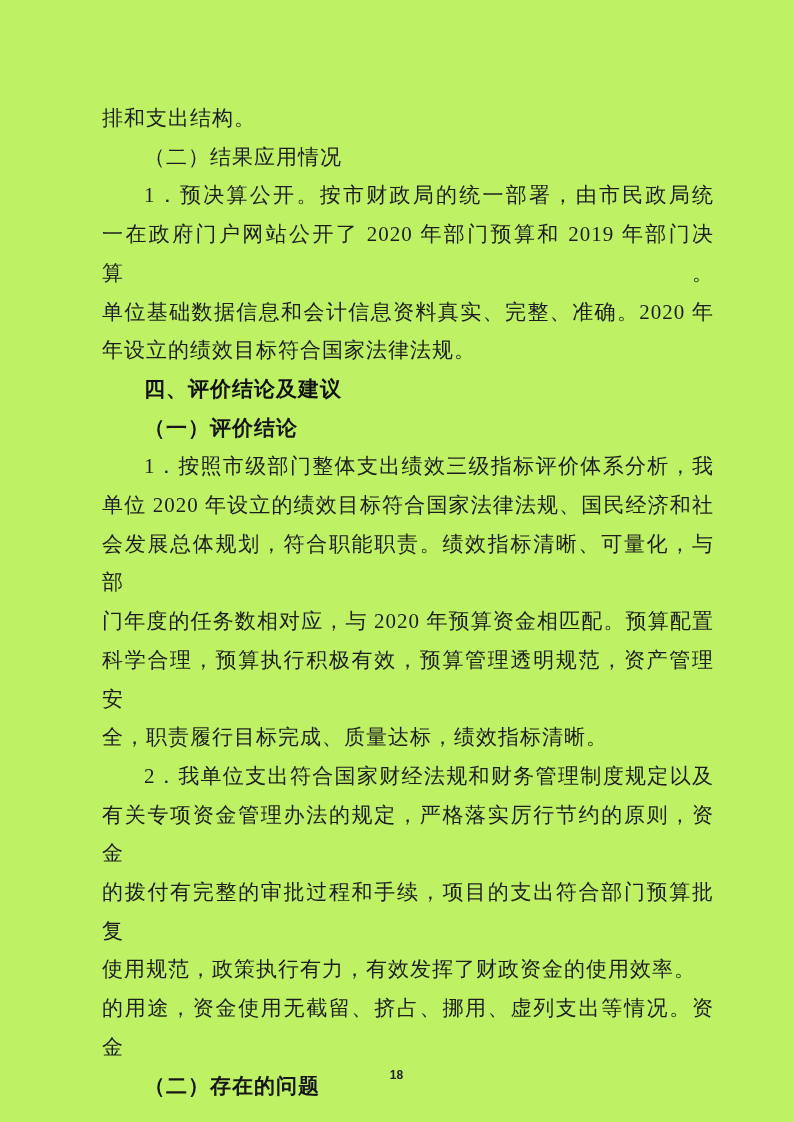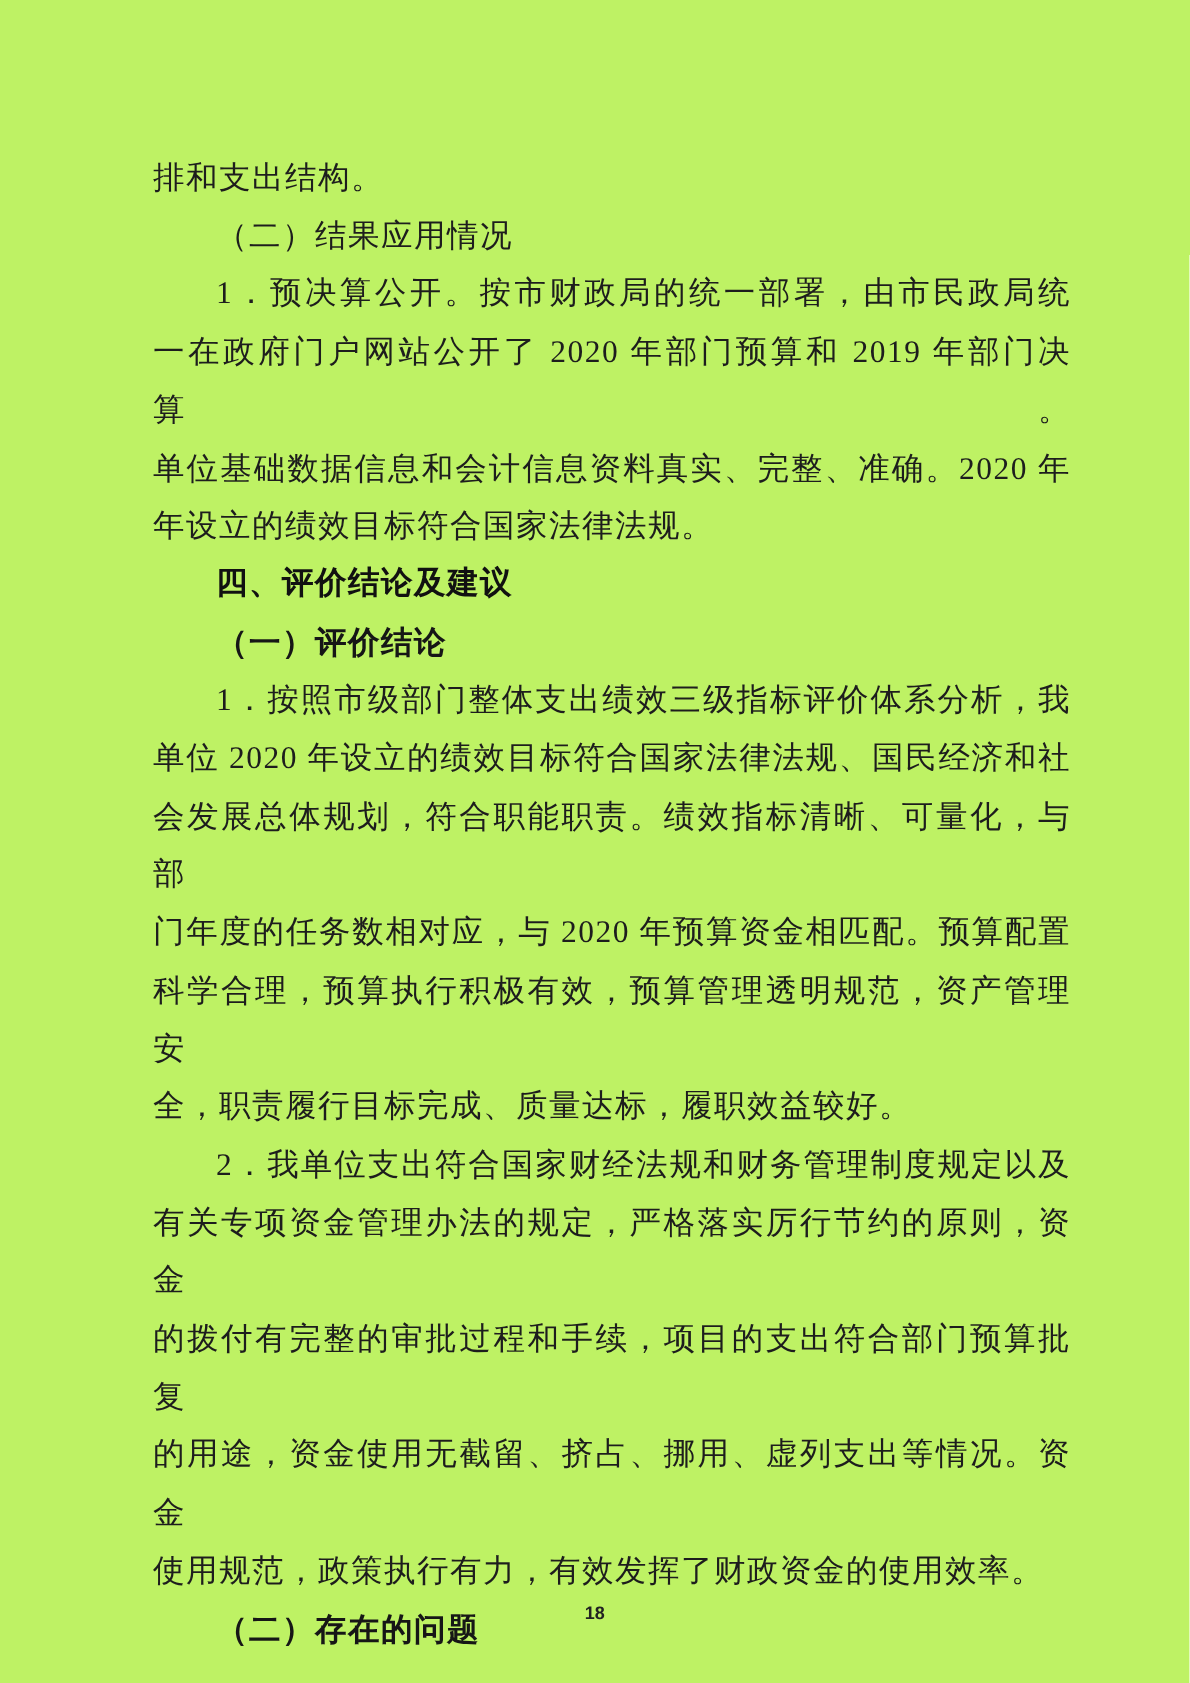--- a/index.html
+++ b/index.html
@@ -72,23 +72,23 @@
     <div class="ln jf">一在政府门户网站公开了 2020 年部门预算和 2019 年部门决算。</div>
     <div class="ln jf">单位基础数据信息和会计信息资料真实、完整、准确。2020 年</div>
     <div class="ln">年设立的绩效目标符合国家法律法规。</div>
     <div class="ln ind h1">四、评价结论及建议</div>
     <div class="ln ind h2">（一）评价结论</div>
     <div class="ln ind jf">1．按照市级部门整体支出绩效三级指标评价体系分析，我</div>
     <div class="ln jf">单位 2020 年设立的绩效目标符合国家法律法规、国民经济和社</div>
     <div class="ln jf">会发展总体规划，符合职能职责。绩效指标清晰、可量化，与部</div>
     <div class="ln jf">门年度的任务数相对应，与 2020 年预算资金相匹配。预算配置</div>
     <div class="ln jf">科学合理，预算执行积极有效，预算管理透明规范，资产管理安</div>
-    <div class="ln">全，职责履行目标完成、质量达标，履职效益较好。</div>
+    <div class="ln">全，职责履行目标完成、质量达标，绩效指标清晰。</div>
     <div class="ln ind jf">2．我单位支出符合国家财经法规和财务管理制度规定以及</div>
     <div class="ln jf">有关专项资金管理办法的规定，严格落实厉行节约的原则，资金</div>
     <div class="ln jf">的拨付有完整的审批过程和手续，项目的支出符合部门预算批复</div>
+    <div class="ln">使用规范，政策执行有力，有效发挥了财政资金的使用效率。</div>
     <div class="ln jf">的用途，资金使用无截留、挤占、挪用、虚列支出等情况。资金</div>
-    <div class="ln">使用规范，政策执行有力，有效发挥了财政资金的使用效率。</div>
     <div class="ln ind h2">（二）存在的问题</div>
 
   </div>
   <div class="page-number">18</div>
 </div>
 
 </body></html>

